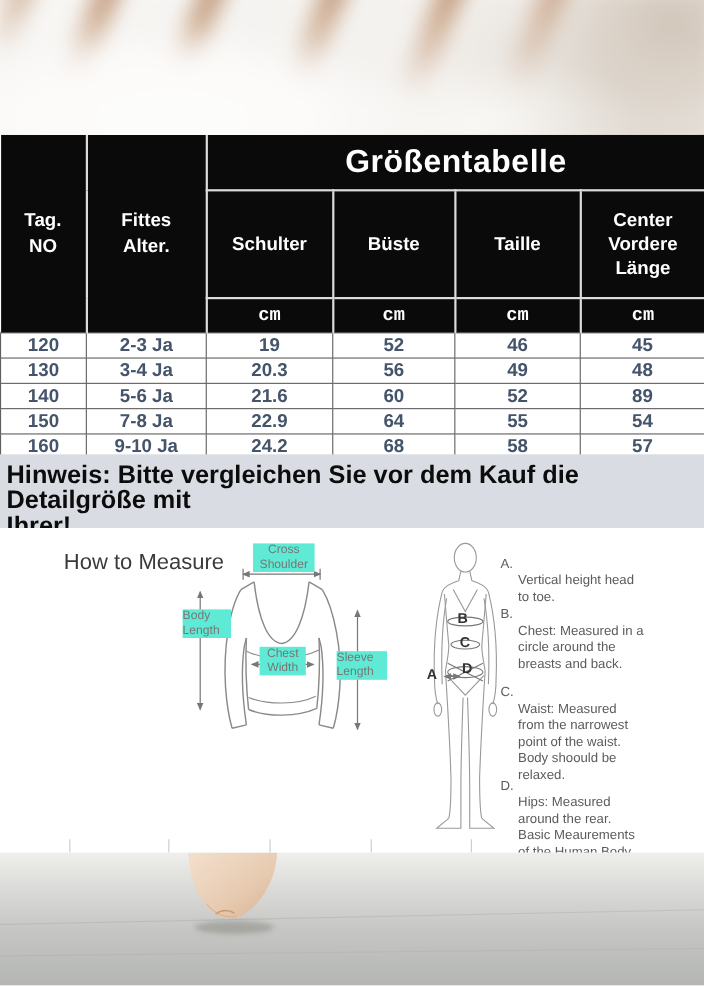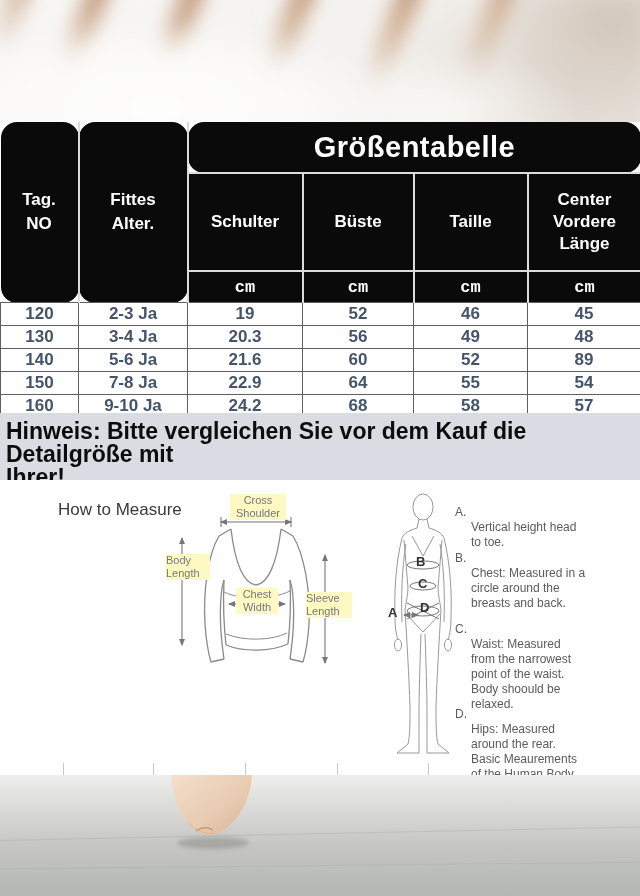--- a/index.html
+++ b/index.html
@@ -23,42 +23,42 @@
   .s5{left:492px;opacity:.8;}.s6{left:16px;height:110px;opacity:.75;}
   .tutu{position:absolute;left:-60px;top:36px;width:460px;height:170px;
     background:radial-gradient(closest-side,#fdfdfc 0%,#fcfbfa 55%,rgba(252,251,250,0) 100%);}
   .tutu2{position:absolute;left:300px;top:60px;width:300px;height:130px;
     background:radial-gradient(closest-side,rgba(251,250,248,.95) 0%,rgba(251,250,248,0) 100%);}
 
   
   table.size{position:absolute;left:0;top:122px;width:640px;border-collapse:collapse;table-layout:fixed;}
   table.size td{padding:0;text-align:center;vertical-align:middle;}
   .hdr{background:#0a0a0a;color:#ffffff;font-weight:bold;border:2px solid #dcdcdc;}
-  .r-title td{border-top:0;height:50px;border-radius:16px;}
+  .r-title td{border-top:0;height:50px;}
   .title-cell{font-size:29px;letter-spacing:.5px;border-right:0;}
   .span-cell{white-space:pre-line;font-size:17px;line-height:24px;border-bottom:1px solid #5f5f5f;}
   td.span-cell:first-child{border-left:0;}
   .r-names td{height:96px;}
   .name-cell{white-space:pre-line;font-size:17px;line-height:22px;}
   .r-names td:last-child,.r-cm td:last-child{border-right:0;}
   .r-cm td{height:30px;}
   .cm-cell{font-size:17px;border-bottom:1px solid #5f5f5f;font-family:Liberation Mono, monospace;}
   .r-data td{background:#ffffff;color:#44546a;font-weight:bold;font-size:17px;
     border:1px solid #5f5f5f;height:22px;line-height:22px;}
 
   
   .notice{position:absolute;left:0;top:413px;width:640px;height:67px;background:#d9dde3;
     box-sizing:border-box;padding:7px 7px 0 6px;font-size:23px;font-weight:bold;color:#0c0c0c;
     line-height:23px;white-space:pre-line;}
 
   
   .measure{position:absolute;left:0;top:480px;width:640px;height:295px;background:#ffffff;}
-  .m-title{position:absolute;left:58px;top:20px;font-size:17px;color:#3a3a3a;}
+  .m-title{position:absolute;left:58px;top:20px;font-size:20px;color:#3a3a3a;}
   .glabel{position:absolute;font-size:11px;line-height:13px;color:#777;white-space:pre-line;
-    text-align:center;background:#fef9c3;}
+    text-align:center;background:#5eead4;}
   .gl-cross{left:230px;top:14px;width:56px;}
   .gl-body{left:166px;top:74px;width:44px;text-align:left;}
   .gl-chest{left:236px;top:108px;width:42px;text-align:center;}
   .gl-sleeve{left:306px;top:112px;width:46px;text-align:left;}
   .garment-svg{position:absolute;left:155px;top:12px;}
   .figure-wrap{position:absolute;left:380px;top:12px;width:85px;height:268px;}
   .flabel{position:absolute;font-size:13px;font-weight:bold;color:#333;}
   .fl-a{left:8px;top:113px;}
   .fl-b{left:36px;top:62px;}
   .fl-c{left:38px;top:84px;}

